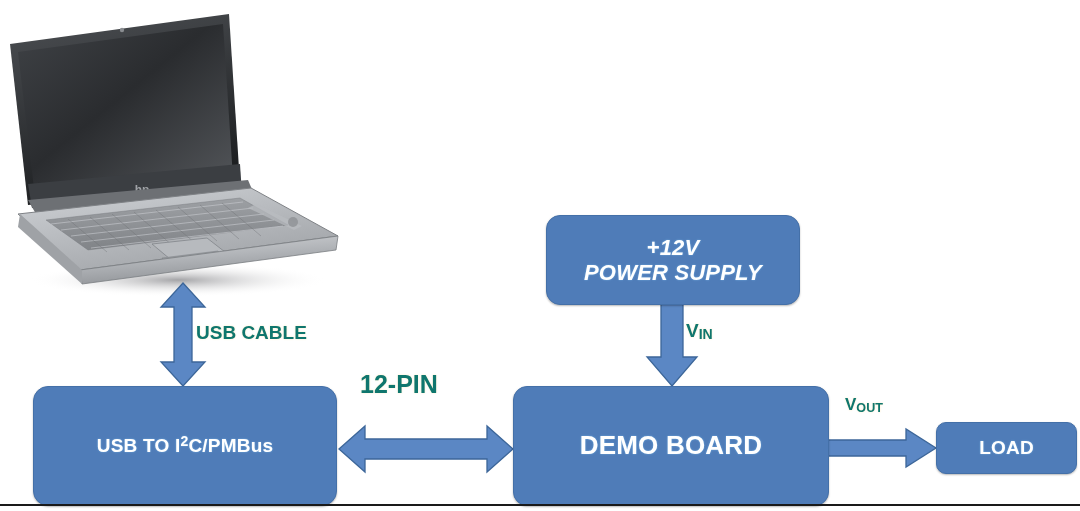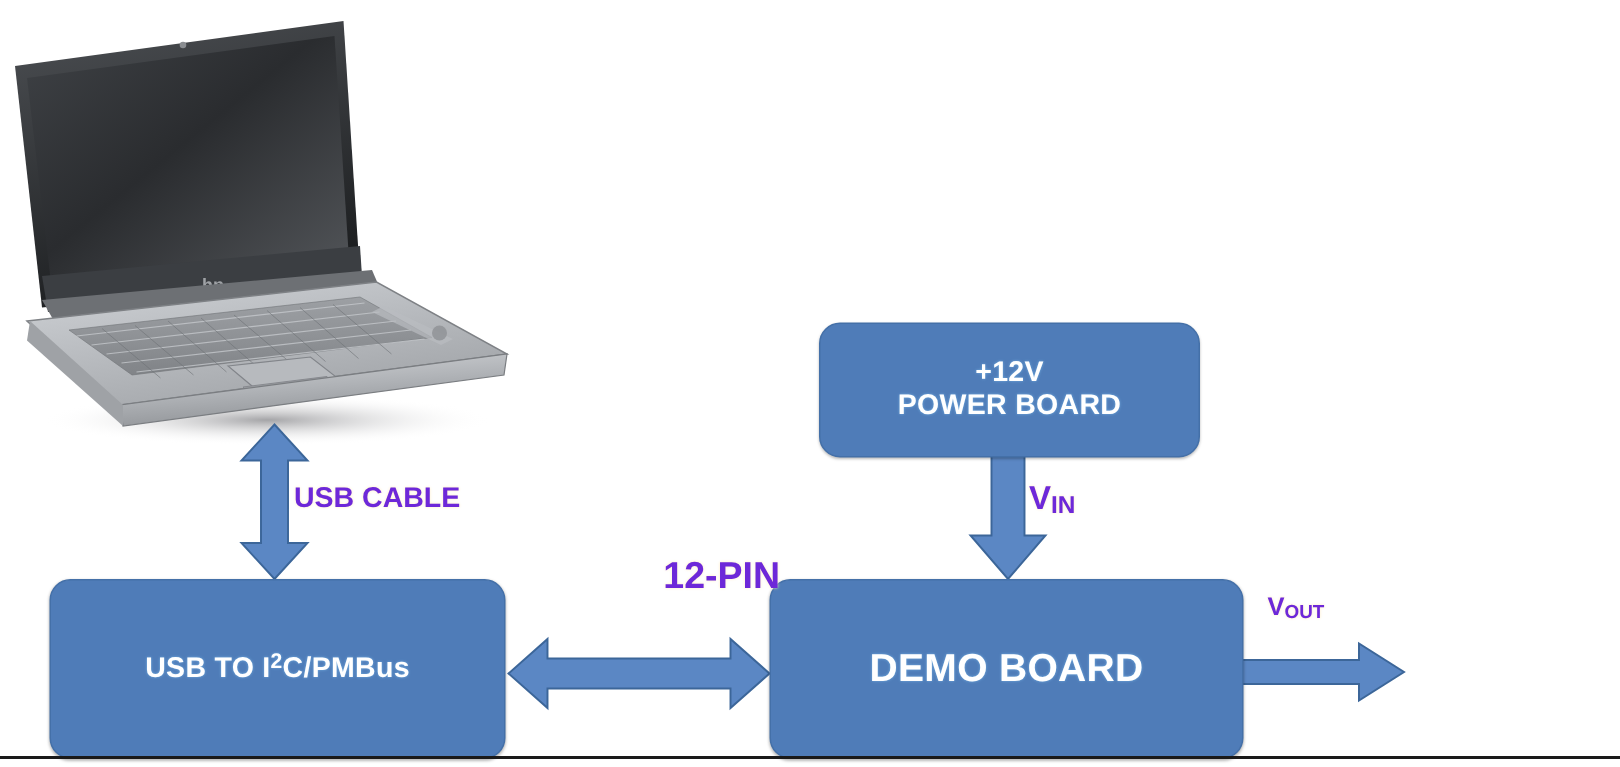--- a/index.html
+++ b/index.html
@@ -30,38 +30,38 @@
     align-items: center;
     justify-content: center;
     color: #ffffff;
     text-align: center;
     font-weight: bold;
     letter-spacing: 0.2px;
     text-shadow: 0 0 2px rgba(120,180,230,0.9);
   }
   .box .line { display: block; white-space: nowrap; line-height: 1.14; }
 
-  #box-power-supply { left: 546px; top: 215px; width: 252px; height: 88px; font-size: 19px; }
-  #box-dongle      { left: 33px;  top: 386px; width: 302px; height: 118px; font-size: 19px; border-bottom-left-radius: 14px; }
+  #box-power-supply { left: 546px; top: 215px; width: 252px; height: 88px; font-size: 22px; font-style: italic; }
+  #box-dongle      { left: 33px;  top: 386px; width: 302px; height: 118px; font-size: 19px; border-bottom-left-radius: 14px; border-radius: 15px; }
   #box-demo-board  { left: 513px; top: 386px; width: 314px; height: 118px; font-size: 26px; justify-content: center; }
   #box-load        { left: 936px; top: 422px; width: 139px; height: 50px; font-size: 19px; border-radius: 10px; }
 
   
   .label {
     position: absolute;
-    color: #6d28d9;
+    color: #0f766e;
     font-weight: bold;
-    text-align: right;
+    text-align: left;
     white-space: nowrap;
     line-height: 1.12;
     text-shadow: 0 0 2px rgba(255,235,190,0.95);
   }
   #label-usb-cable   { left: 196px; top: 322px; font-size: 19px; }
   #label-connector   { left: 360px; top: 370px; font-size: 25px; width: 160px; }
-  #label-vin         { left: 686px; top: 320px; font-size: 22px; }
+  #label-vin         { left: 686px; top: 320px; font-size: 19px; }
   #label-vout        { left: 845px; top: 395px; font-size: 17px; }
 
   .sub { font-size: 0.74em; vertical-align: baseline; position: relative; top: 0.16em; }
   .sup { font-size: 0.74em; vertical-align: baseline; position: relative; top: -0.42em; }
 
   
   .arrow { position: absolute; }
   #arrow-usb        { left: 158px; top: 281px; width: 50px;  height: 107px; }
   #arrow-connector  { left: 337px; top: 424px; width: 178px; height: 50px; }
   #arrow-vin        { left: 645px; top: 303px; width: 54px;  height: 85px; }
@@ -171,31 +171,34 @@
   <svg class="arrow" id="arrow-vin" viewBox="0 0 54 85" xmlns="http://www.w3.org/2000/svg">
     <polygon points="16,0 38,0 38,54 52,54 27,83 2,54 16,54" fill="#5b87c4" stroke="#3c6699" stroke-width="1.3"></polygon>
   </svg>
 
   <svg class="arrow" id="arrow-vout" viewBox="0 0 112 42" xmlns="http://www.w3.org/2000/svg">
     <polygon points="0,13 80,13 80,2 110,21 80,40 80,29 0,29" fill="#5b87c4" stroke="#3c6699" stroke-width="1.3"></polygon>
   </svg>
 
   <div class="box" id="box-power-supply">
     <span class="line">+12V</span>
-    <span class="line">POWER BOARD</span>
+    <span class="line">POWER SUPPLY</span>
   </div>
 
   <div class="box" id="box-dongle">
     <span class="line"><span>USB TO I</span><span class="sup">2</span><span>C/PMBus</span></span>
   </div>
 
   <div class="box" id="box-demo-board">
     <span class="line">DEMO BOARD</span>
   </div>
 
+  <div class="box" id="box-load">
+    <span class="line">LOAD</span>
+  </div>
 
   <div class="label" id="label-usb-cable">USB CABLE</div>
 
   <div class="label" id="label-connector">
     <div>12-PIN</div>
   </div>
 
   <div class="label" id="label-vin"><span>V</span><span class="sub">IN</span></div>
 
   <div class="label" id="label-vout"><span>V</span><span class="sub">OUT</span></div>

